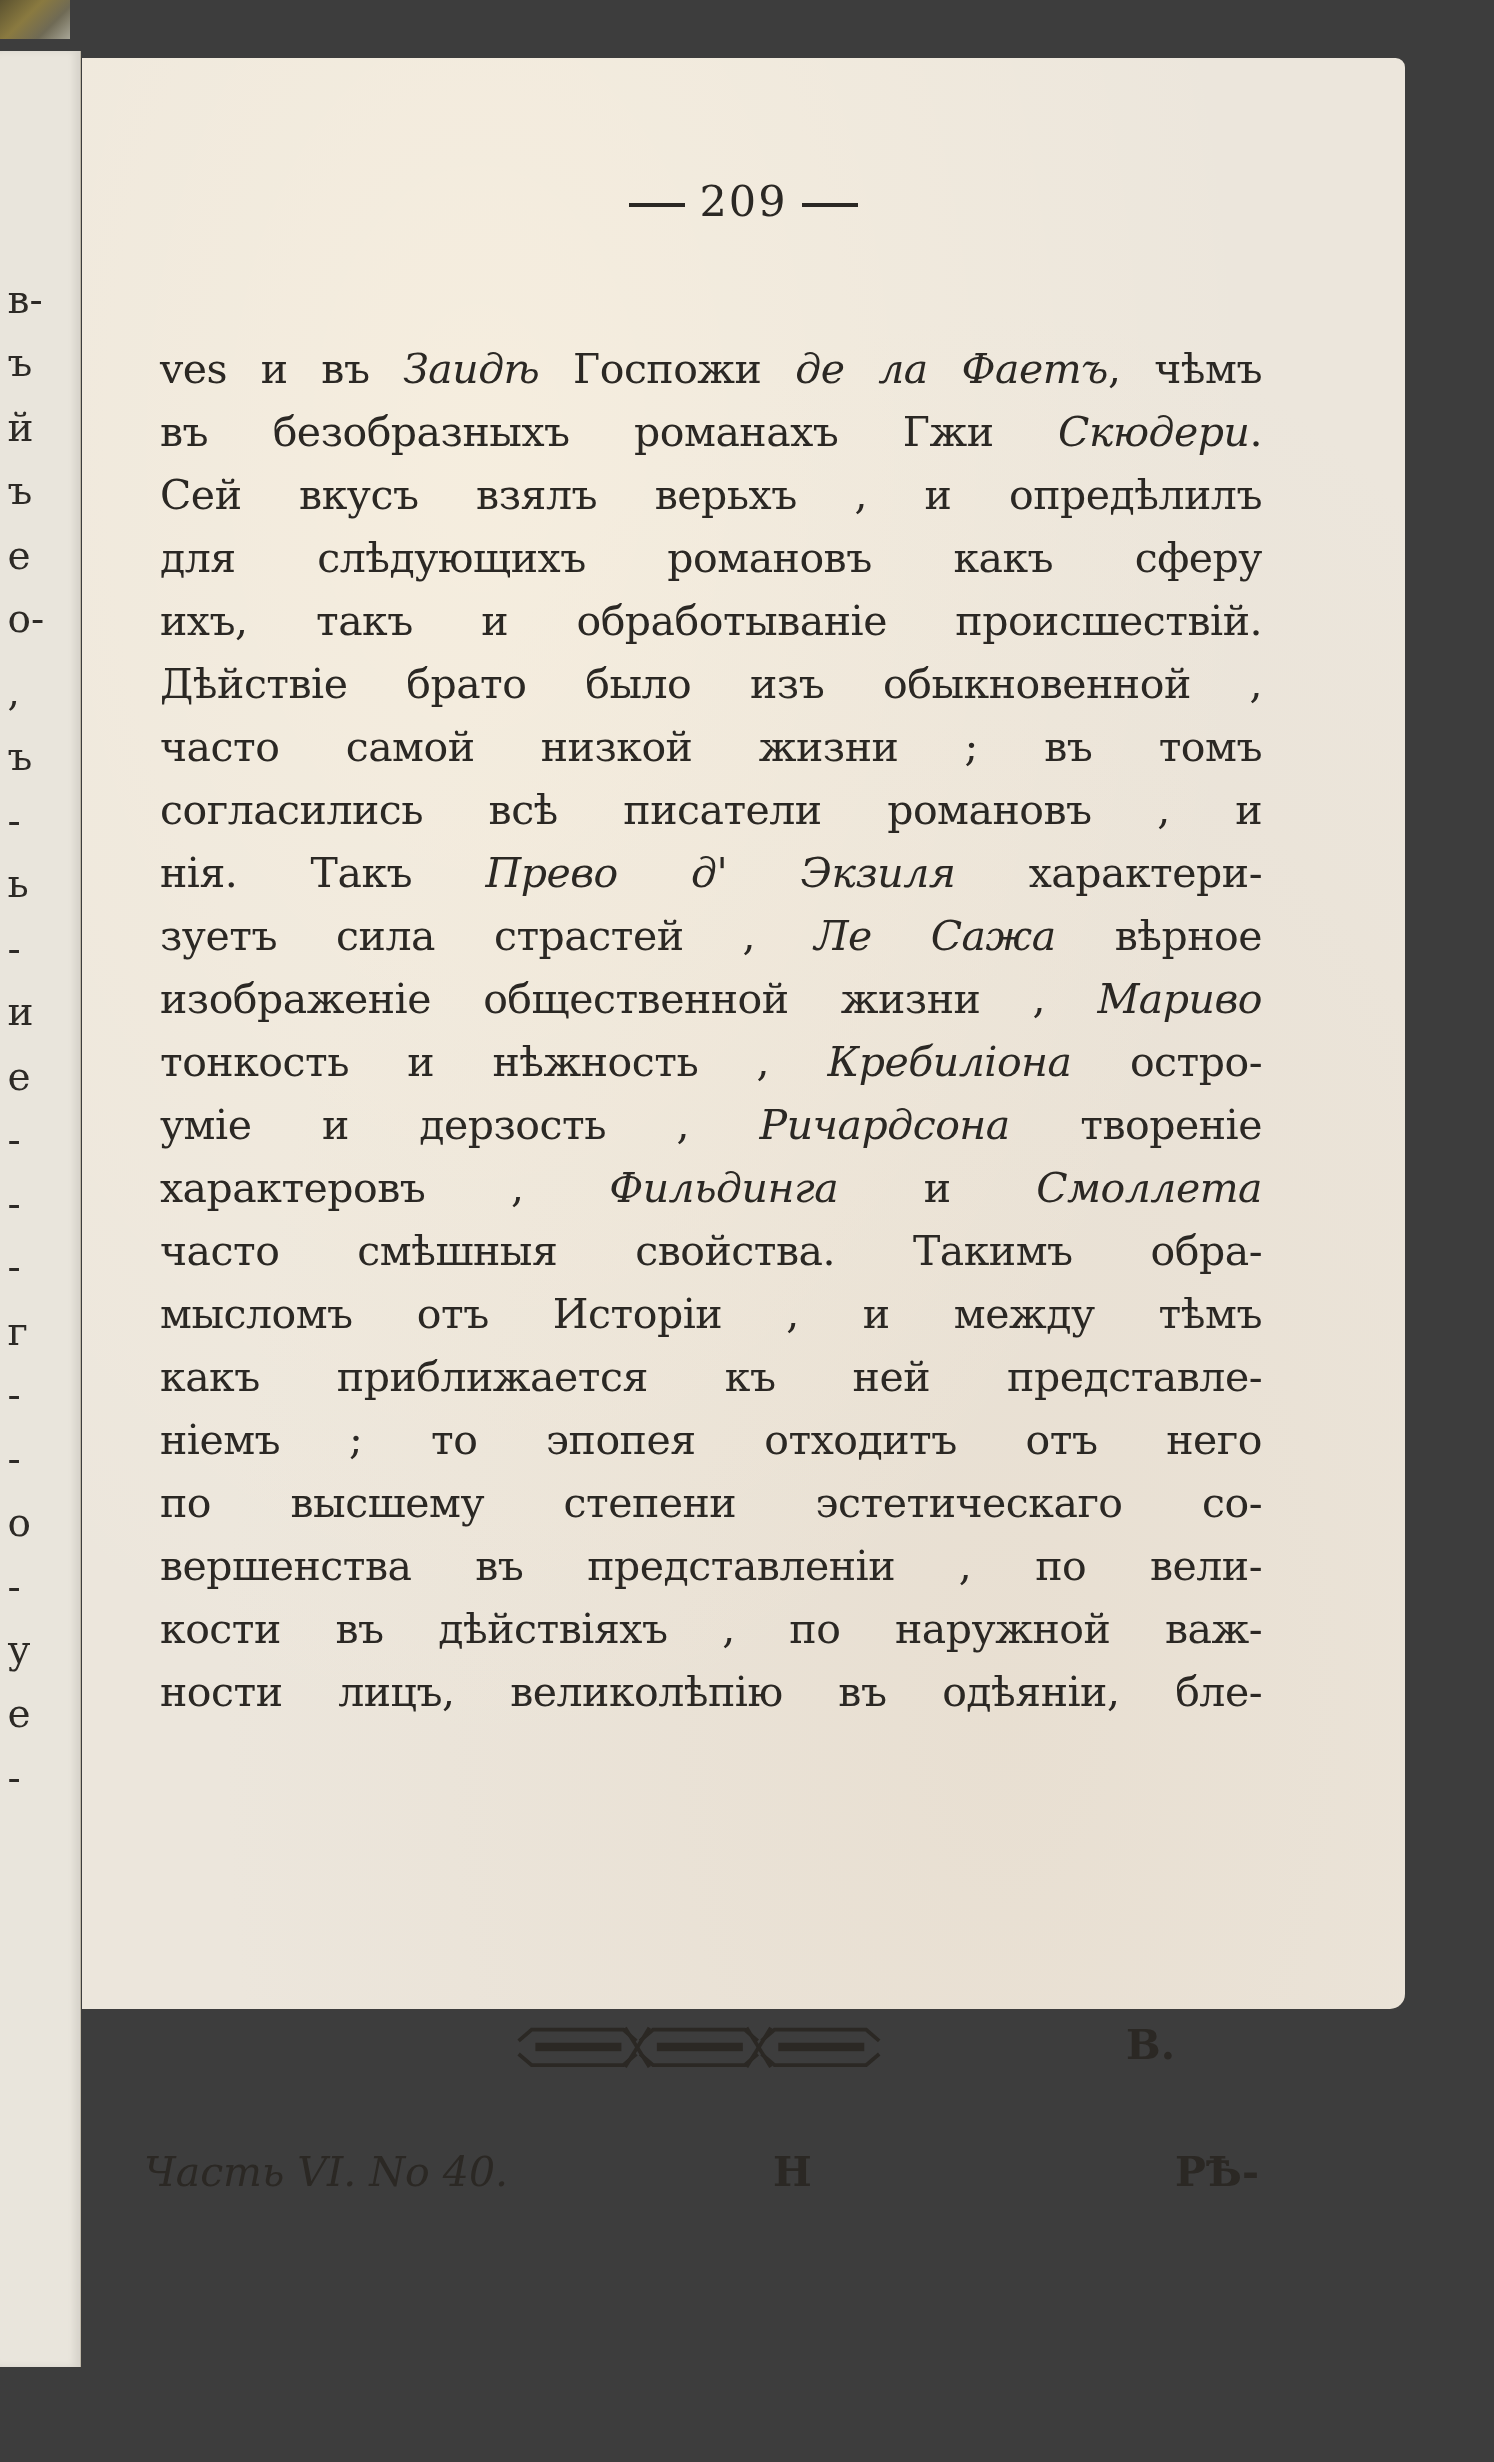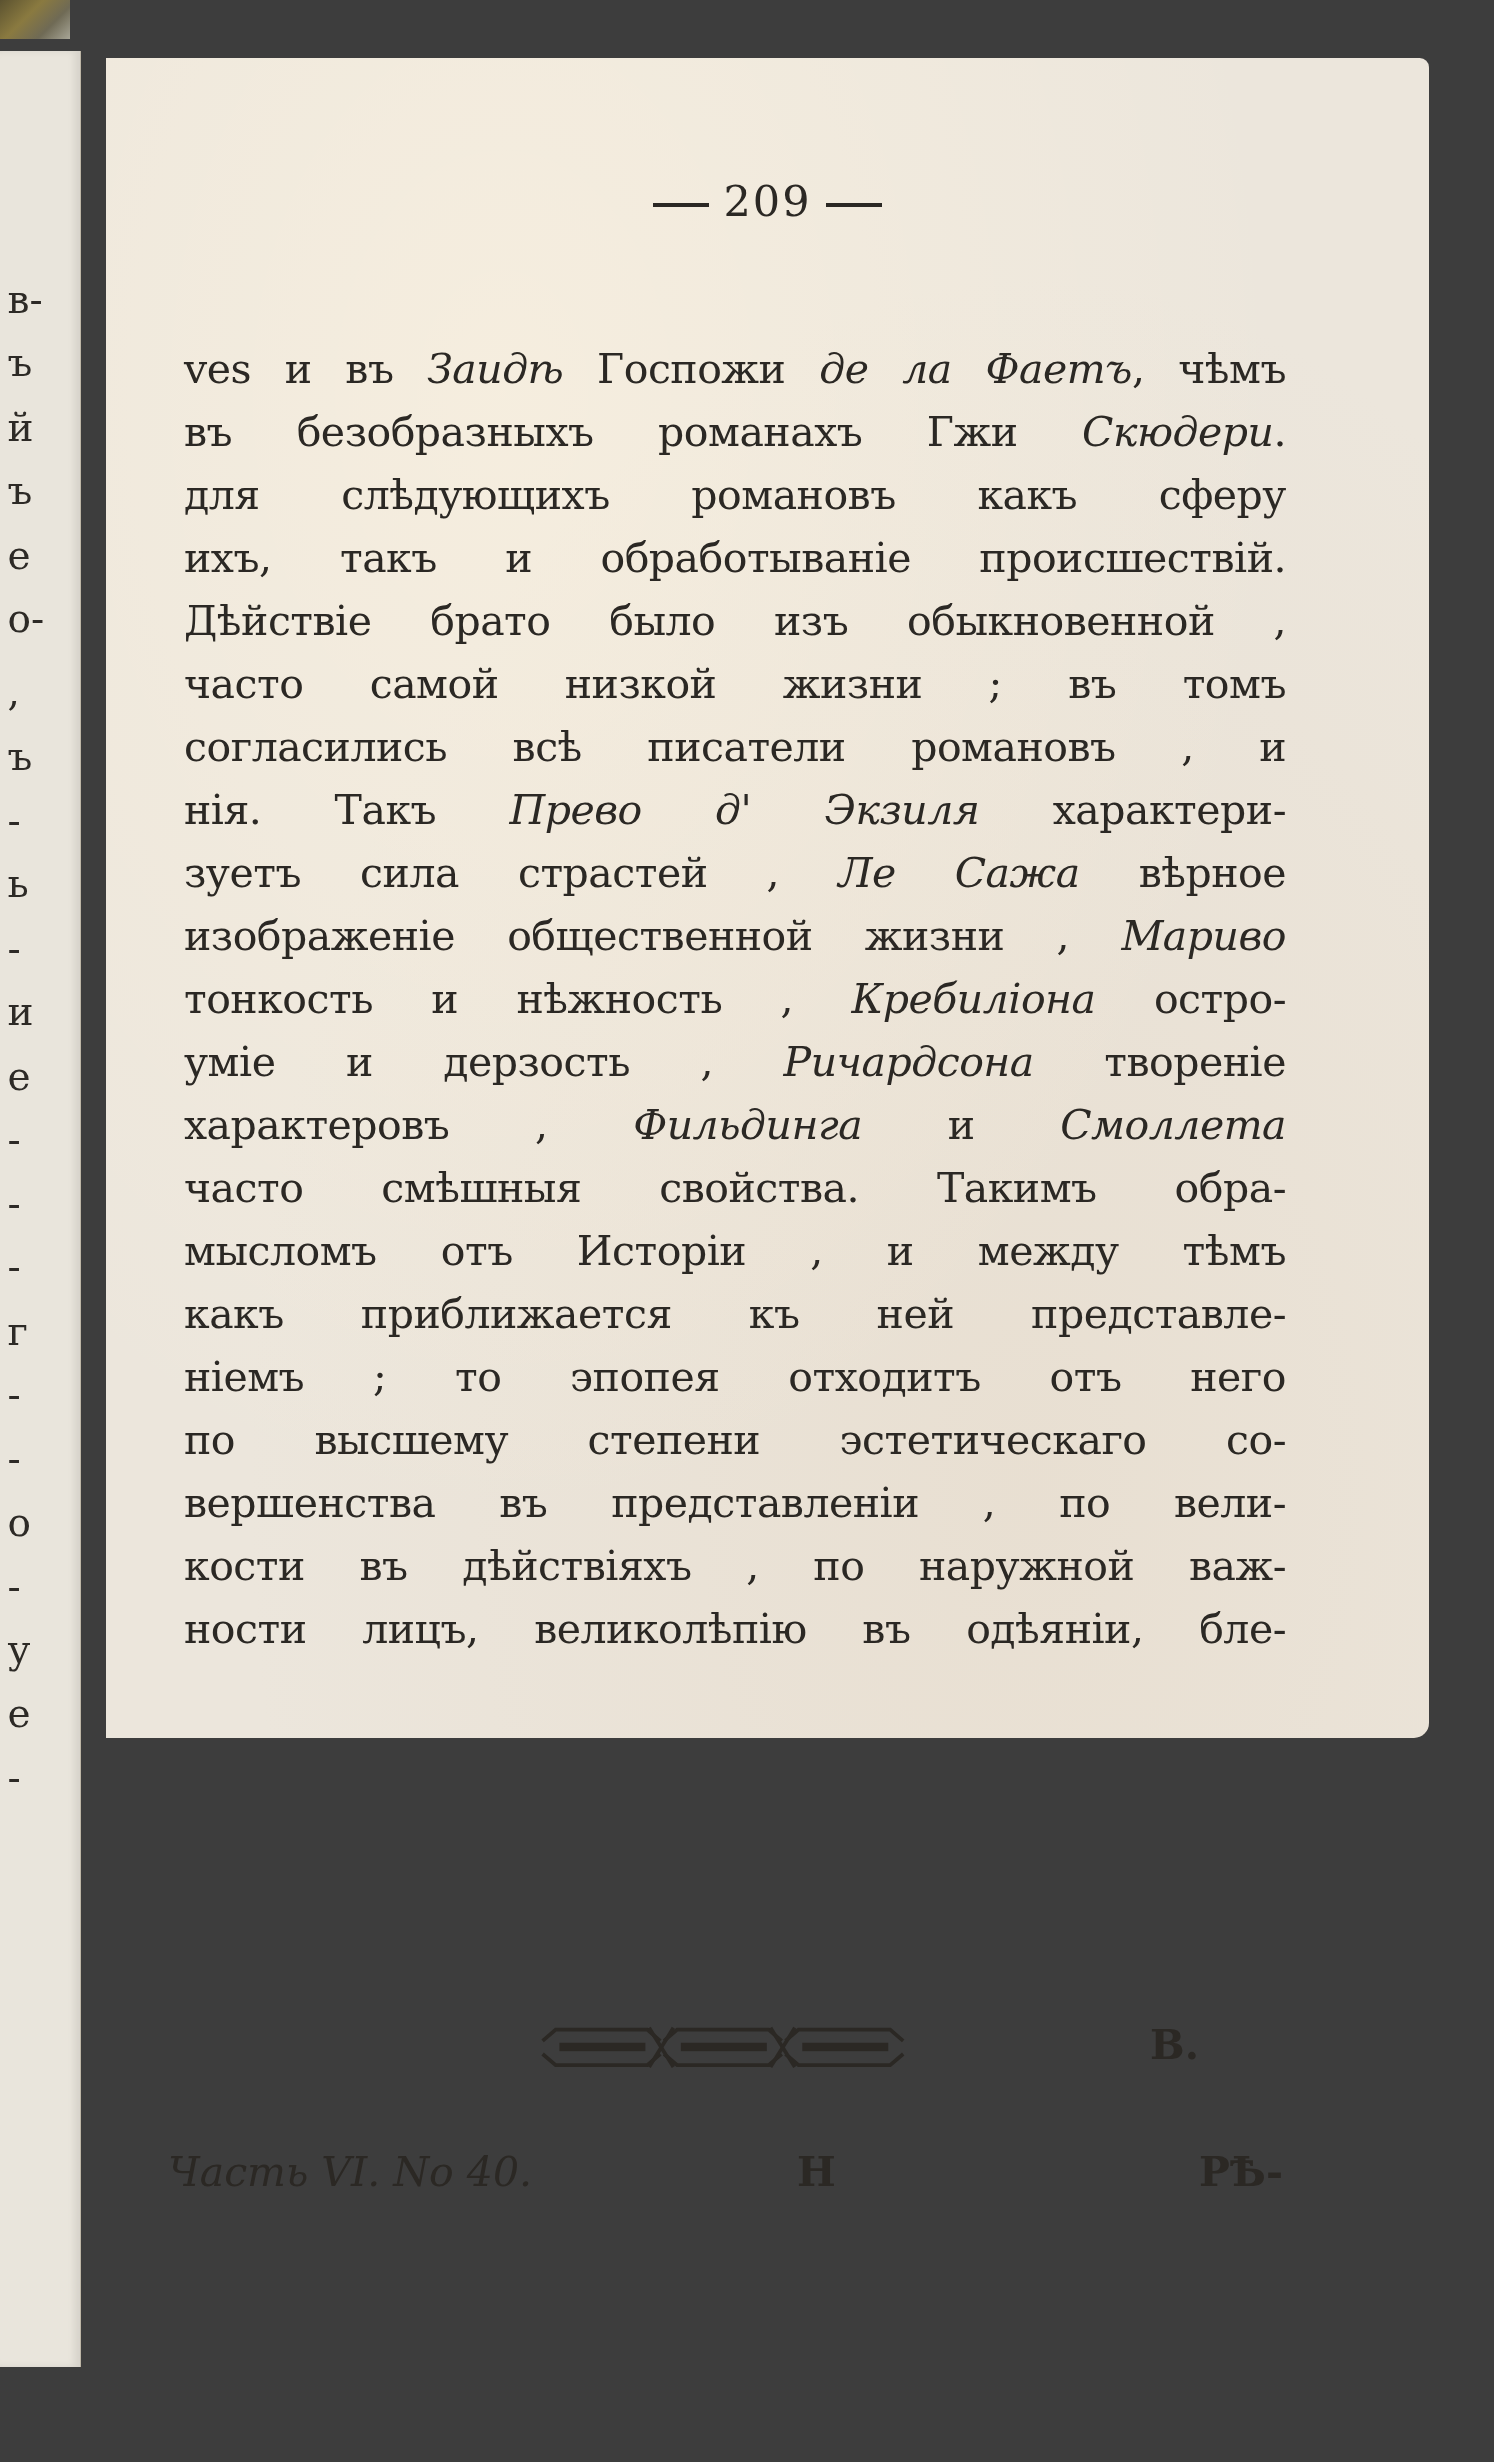--- a/index.html
+++ b/index.html
@@ -17,28 +17,27 @@
     position:absolute; left:0; top:51px; width:80px; height:2316px;
     background:#e9e5dc;
     border-right:1.9px solid #bdb6a6;
     box-shadow: inset -5.6px 0 7.5px rgba(0,0,0,0.08);
   }
   .facing-glyph {
     position:absolute; left:7.5px; font-size:39px; line-height:1; color:#2d2a26;
     font-family:"DejaVu Serif", serif;
   }
   .page {
-    position:absolute; left:82px; top:58px; width:1323px; height:1680px;
+    position:absolute; left:82px; top:58px; width:1323px; height:1951px;
     background:#ece6dc;
     background-image:
       radial-gradient(ellipse at 30% 20%, rgba(255,245,225,0.5), transparent 60%),
       radial-gradient(ellipse at 70% 85%, rgba(225,210,190,0.35), transparent 60%);
     border-top-right-radius:9.3px;
     border-bottom-right-radius:15px;
-    margin-left:24px;
   }
   .page-number {
     position:absolute; left:0; width:100%; top:118px; text-align:center;
     font-size:43px; letter-spacing:1.9px;
   }
   .page-number .dash { display:inline-block; vertical-align:middle; width:56px; height:3.7px; background:#2b2824; margin:0 15px; }
   .body-text {
     position:absolute; left:78px; width:1102px; top:280px;
   }
   .line {
@@ -95,20 +94,21 @@
   </div>
 
 <div class="page">
   <div class="page-number">
     <span class="dash"></span><span>209</span><span class="dash"></span>
   </div>
 
   <div class="body-text" id="bodytext">
       <div class="line">ves и въ <i>Заидѣ</i> Госпожи <i>де ла Фаетъ</i>, чѣмъ</div>
       <div class="line">въ безобразныхъ романахъ Гжи <i>Скюдери</i>.</div>
+      <div class="line">Сей вкусъ взялъ верьхъ , и опредѣлилъ</div>
       <div class="line">для слѣдующихъ романовъ какъ сферу</div>
       <div class="line">ихъ, такъ и обработываніе происшествій.</div>
       <div class="line">Дѣйствіе брато было изъ обыкновенной ,</div>
       <div class="line">часто самой низкой жизни ; въ томъ</div>
       <div class="line">согласились всѣ писатели романовъ , и</div>
       <div class="line">нія. Такъ <i>Прево</i> <i>д' Экзиля</i> характери-</div>
       <div class="line">зуетъ сила страстей , <i>Ле Сажа</i> вѣрное</div>
       <div class="line">изображеніе общественной жизни , <i>Мариво</i></div>
       <div class="line">тонкость и нѣжность , <i>Кребиліона</i> остро-</div>
       <div class="line">уміе и дерзость , <i>Ричардсона</i> твореніе</div>

